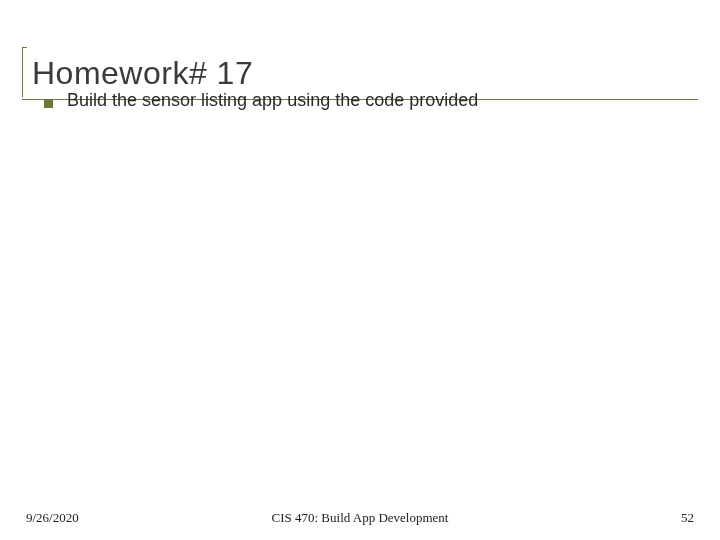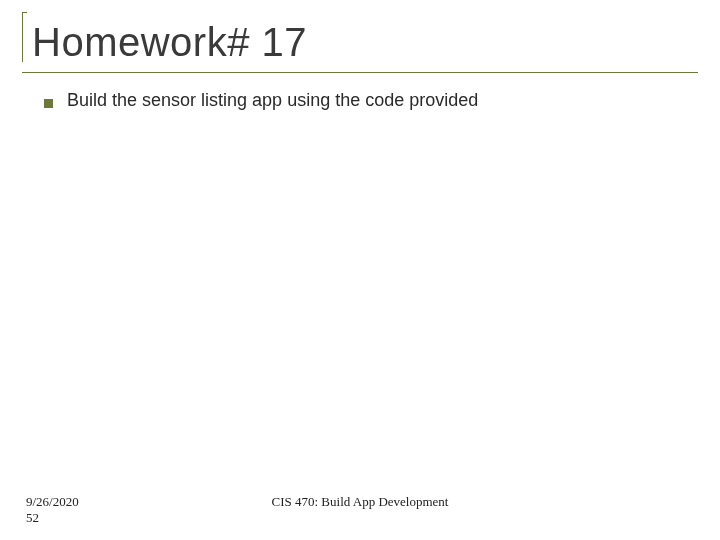--- a/index.html
+++ b/index.html
@@ -24,25 +24,26 @@
     .title-rule-top {
       border-top: 1.5px solid #6b7a3a;
       position: absolute;
       top: 0;
       left: 0;
       width: 5px;
       height: 50px;
       border-left: 1.5px solid #6b7a3a;
     }
     .title-text {
-      font-size: 40px;
+      font-size: 32px;
       color: #3a3a3a;
       font-weight: normal;
       padding: 8px 0 6px 10px;
       letter-spacing: 0.5px;
+      margin-top: 35px;
     }
     .title-rule-bottom {
       border-bottom: 1.5px solid #6b7a3a;
       width: 100%;
       position: absolute;
       bottom: 0;
       left: 0;
     }
     .title-wrap {
       position: relative;
@@ -76,21 +77,20 @@
       bottom: 14px;
       left: 0;
       right: 0;
       padding: 0 26px;
       display: flex;
       justify-content: space-between;
       align-items: baseline;
       font-family: "Times New Roman", Times, serif;
       font-size: 13px;
       color: #222;
-      flex-direction: column;
     }
     .footer-date {
       text-align: left;
     }
     .footer-center {
       position: absolute;
       left: 50%;
       transform: translateX(-50%);
     }
     .footer-page {

